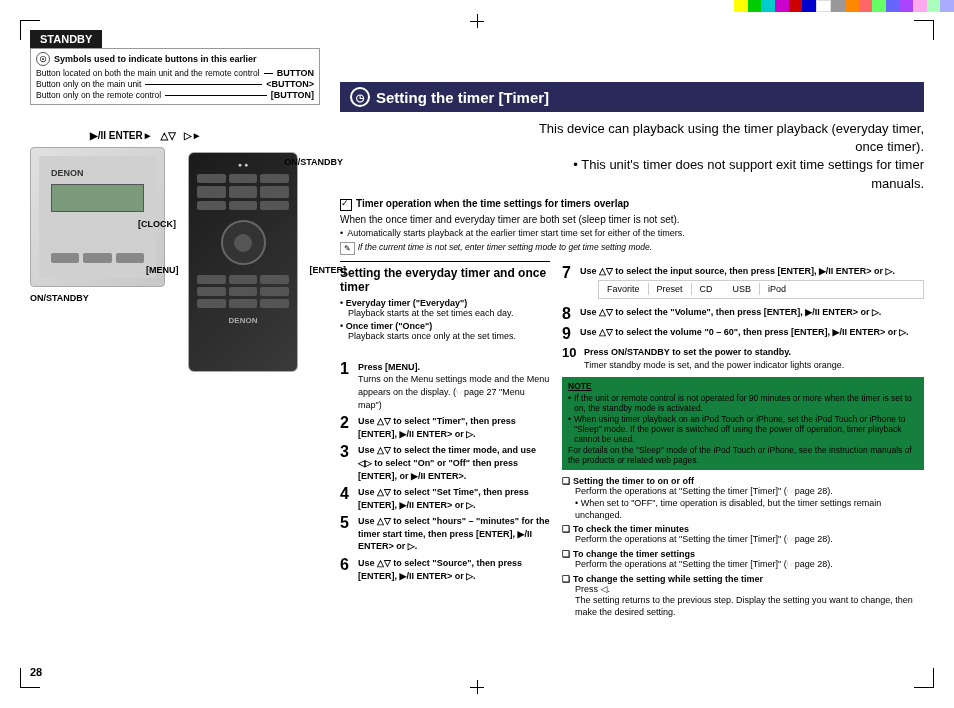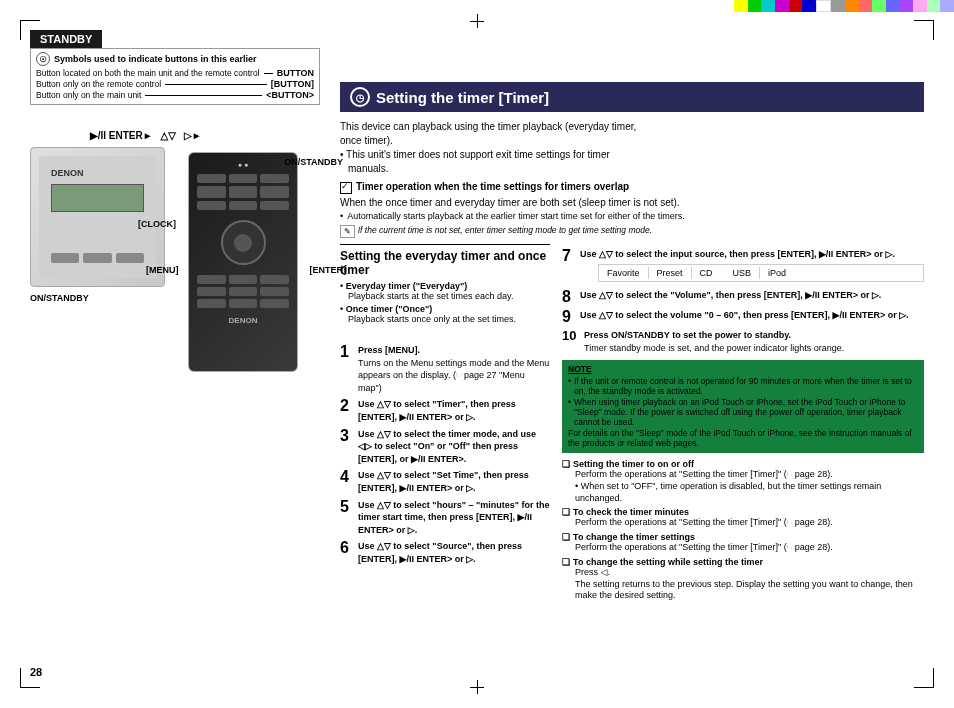--- a/index.html
+++ b/index.html
@@ -311,23 +311,24 @@
     .right-content {
       position: absolute;
       top: 120px;
       left: 340px;
       right: 30px;
       bottom: 30px;
       font-size: 9.5px;
     }
 
     .intro-text {
-      font-size: 10px;
+      font-size: 13px;
       margin-bottom: 5px;
       line-height: 1.4;
+      text-align: right;
     }
     .checkbox-icon {
       width: 12px;
       height: 12px;
       border: 1.5px solid #000;
       background: #fff;
       flex-shrink: 0;
       margin-top: 1px;
       position: relative;
     }
@@ -531,28 +532,28 @@
   <div class="sym-title">
     <span class="sym-icon">☉</span>
     <span>Symbols used to indicate buttons in this earlier</span>
   </div>
   <div class="sym-row">
     <span style="font-size:8.5px">Button located on both the main unit and the remote control</span>
     <span class="sym-line"></span>
     <span class="sym-label">BUTTON</span>
   </div>
   <div class="sym-row">
+    <span style="font-size:8.5px">Button only on the main unit</span>
+    <span class="sym-line"></span>
+    <span class="sym-label">&lt;BUTTON&gt;</span>
+  </div>
+  <div class="sym-row">
     <span style="font-size:8.5px">Button only on the remote control</span>
     <span class="sym-line"></span>
     <span class="sym-label">[BUTTON]</span>
-  </div>
-  <div class="sym-row">
-    <span style="font-size:8.5px">Button only on the main unit</span>
-    <span class="sym-line"></span>
-    <span class="sym-label">&lt;BUTTON&gt;</span>
   </div>
 </div>
 
 <div class="left-panel">
 
   <div class="ctrl-btns">
     <span>▶/II ENTER►</span>
     <span>△▽</span>
     <span>▷►</span>
   </div>

